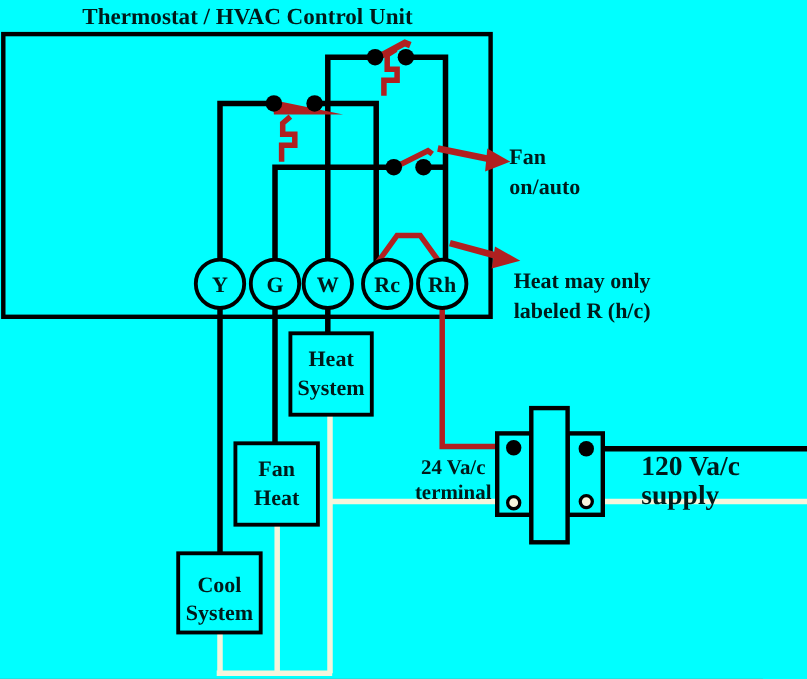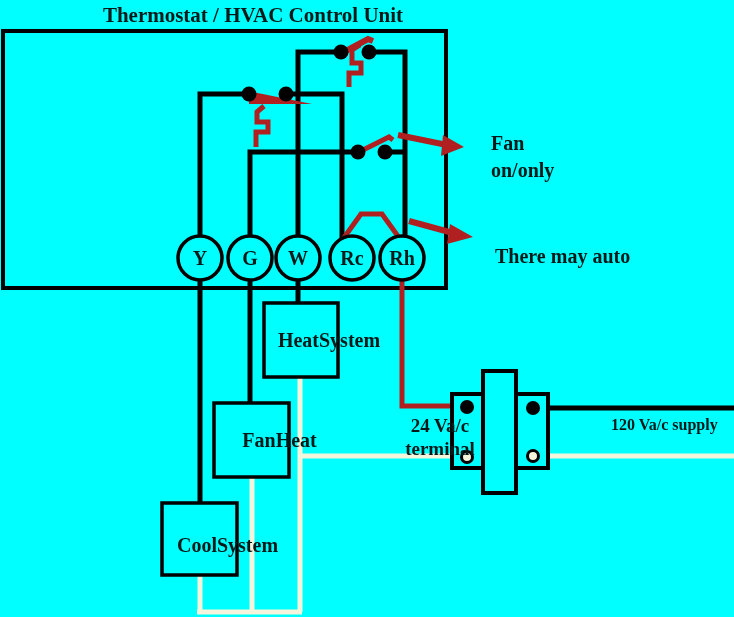--- a/index.html
+++ b/index.html
@@ -9,30 +9,30 @@
     --wire-common:#f5f5dc;
     --text:#001a1a;
   }
   html,body{margin:0;padding:0;}
   body{background:#888;font-family:"Liberation Serif","DejaVu Serif",serif;}
   #canvas{
     position:relative;width:734px;height:617px;overflow:hidden;
     background:var(--background);
   }
   #wires{position:absolute;left:0;top:0;}
-  .txt{position:absolute;color:var(--text);font-weight:bold;line-height:26px;font-size:20px;margin-left:28px;}
+  .txt{position:absolute;color:var(--text);font-weight:bold;line-height:26px;font-size:20px;}
   #title{left:0;top:2px;width:450px;text-align:center;font-size:21px;}
-  .comp-label{display:flex;flex-direction:row;align-items:center;justify-content:center;font-size:20px;line-height:26px;border-radius:18px;}
+  .comp-label{display:flex;flex-direction:column;align-items:center;justify-content:center;font-size:20px;line-height:26px;border-radius:18px;}
   #heat-label{left:264px;top:303px;width:74px;height:74px;}
   #fanrelay-label{left:214px;top:403px;width:75px;height:74px;}
   #cool-label{left:162px;top:503px;width:75px;height:84px;}
   #fan-onauto{left:463px;top:130px;line-height:27px;}
   #r-note{left:467px;top:243px;line-height:27px;}
   #ctrl-v{left:374px;top:414px;width:76px;text-align:center;font-size:19px;line-height:23px;}
-  #supply-v{left:583px;top:412px;font-size:16px;}
+  #supply-v{left:583px;top:412px;font-size:25px;}
 </style>
 </head>
 <body>
 
 <div id="canvas">
 
   <svg id="wires" width="734" height="617" viewBox="0 0 734 617">
 
     <rect x="3" y="31" width="443" height="257" fill="none" stroke="var(--wire-black)" stroke-width="4"></rect>
 
@@ -129,25 +129,26 @@
     <div>Fan</div>
     <div>Heat</div>
   </div>
   <div id="cool-label" class="txt comp-label">
     <div>Cool</div>
     <div>System</div>
   </div>
 
   <div id="fan-onauto" class="txt">
     <div>Fan</div>
-    <div>on/only</div>
+    <div>on/auto</div>
   </div>
 
   <div id="r-note" class="txt">
-    <div>There may auto</div>
+    <div>Heat may only</div>
+    <div>labeled R (h/c)</div>
   </div>
 
   <div id="ctrl-v" class="txt">
     <div>24 Va/c</div>
     <div>terminal</div>
   </div>
 
   <div id="supply-v" class="txt">120 Va/c supply</div>
 
 </div>

